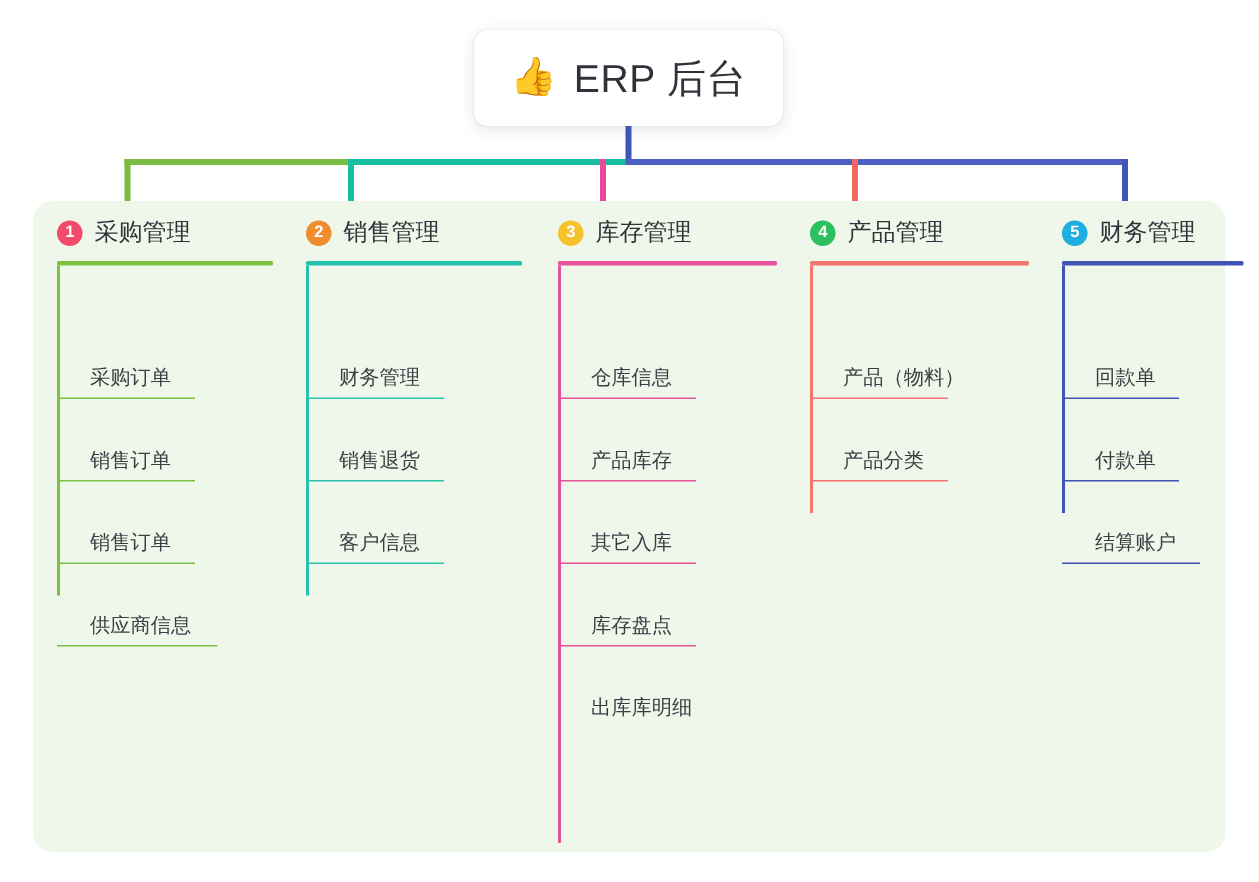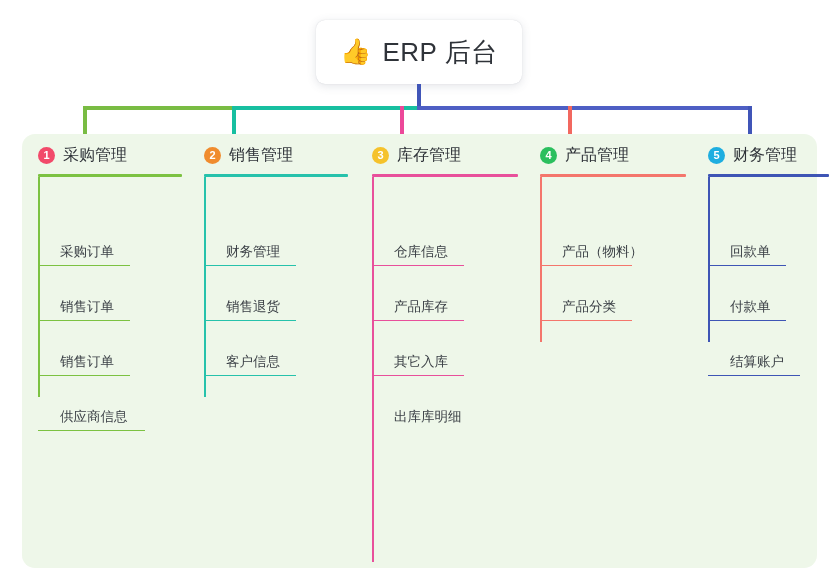--- a/index.html
+++ b/index.html
@@ -237,20 +237,24 @@
           </div>
           <div class="leaf">
             <span class="leaf-label">产品库存</span>
             <div class="leaf-rule" style="background: rgb(232, 80, 155); width: 92px;"></div>
           </div>
           <div class="leaf">
             <span class="leaf-label">其它入库</span>
             <div class="leaf-rule" style="background: rgb(232, 80, 155); width: 92px;"></div>
           </div>
           <div class="leaf">
+            <span class="leaf-label">库存盘点</span>
+            <div class="leaf-rule" style="background: rgb(232, 80, 155); width: 92px;"></div>
+          </div>
+          <div class="leaf">
             <span class="leaf-label">出库库明细</span>
           </div>
         </div>
       </div>
       <div class="column" style="left: 504px; width: 170px;">
         <div class="col-header">
           <span class="badge" style="background: rgb(43, 191, 94);">4</span>
           <span class="col-title">产品管理</span>
         </div>
         <div class="header-rule" style="background: rgb(244, 118, 108); width: 146px;"></div>

